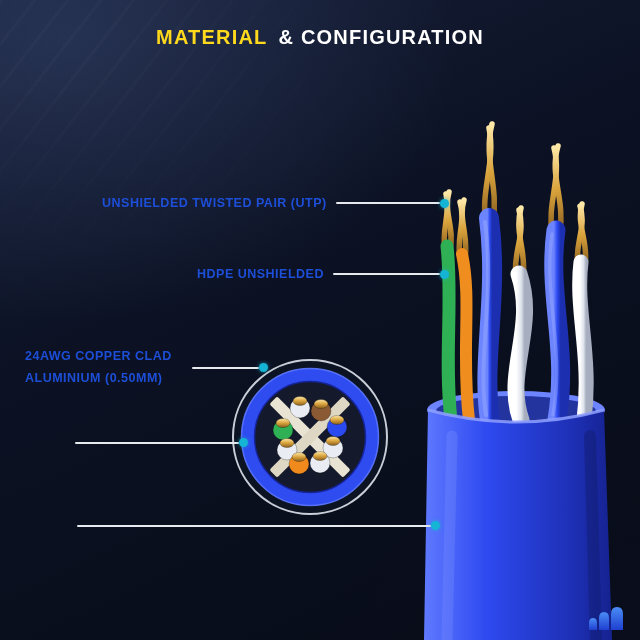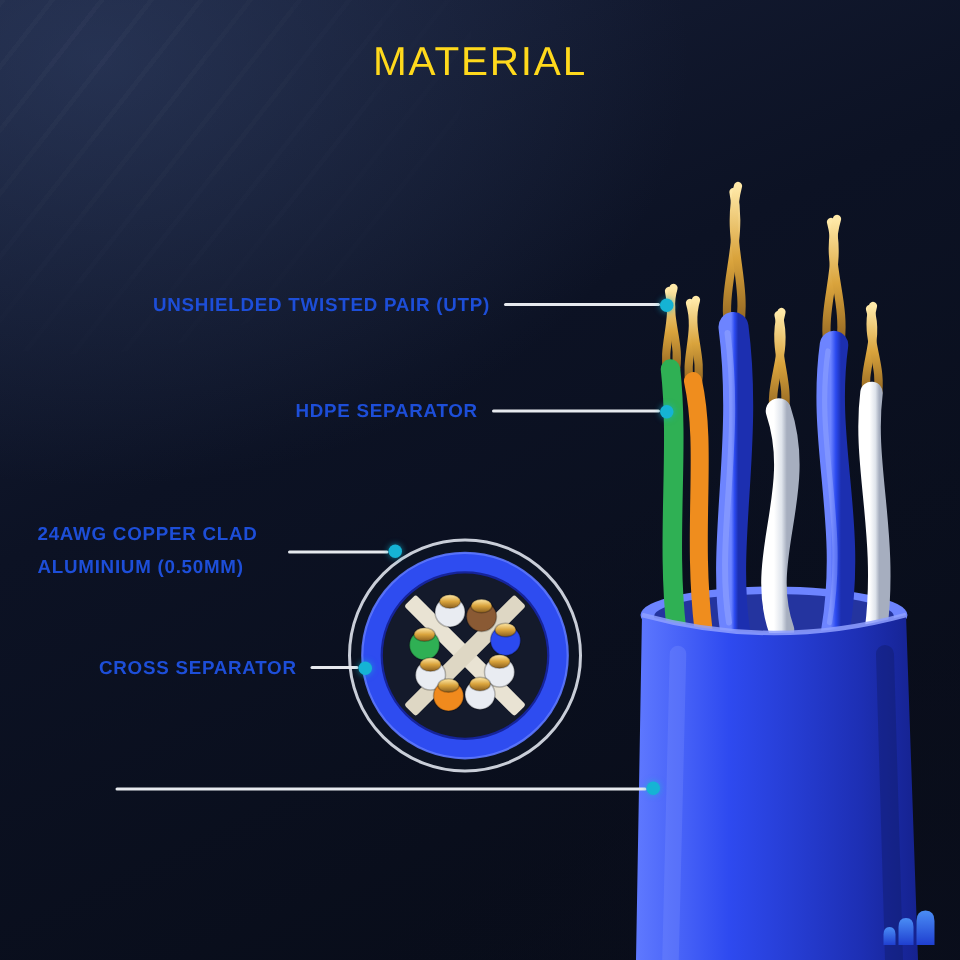--- a/index.html
+++ b/index.html
@@ -13,21 +13,21 @@
   }
   body::before{
     content:"";position:absolute;inset:0;pointer-events:none;
     background:repeating-linear-gradient(128deg, rgba(255,255,255,.025) 0 3px, rgba(255,255,255,0) 3px 26px);
     mask-image:radial-gradient(500px 400px at 8% 4%, #000 0%, transparent 70%);
     -webkit-mask-image:radial-gradient(500px 400px at 8% 4%, #000 0%, transparent 70%);
   }
   .title{
     position:absolute;top:26px;left:0;width:100%;
     display:flex;justify-content:center;gap:11px;
-    font-weight:normal;font-size:27px;letter-spacing:1.2px;color:#ffffff;
+    font-weight:bold;font-size:20px;letter-spacing:1.2px;color:#ffffff;
   }
   .title .hl{color:#ffd91c;}
   .art{position:absolute;inset:0;}
   .callout{
     position:absolute;display:flex;align-items:center;
     color:#1d4ed8;font-weight:bold;font-size:12.5px;letter-spacing:.5px;
   }
   .callout .txt{white-space:nowrap;}
   .callout .txt.wrap{white-space:normal;width:158px;line-height:1.75;}
   .callout .lead{flex:1;height:2px;background:#e6e9ee;margin-left:9px;border-radius:1px;}
@@ -146,42 +146,42 @@
       <g>
           <circle cx="320" cy="463" r="10" fill="#e9ecf2"></circle>
           <ellipse cx="320" cy="456" rx="7" ry="4.5" fill="url(#gGold)"></ellipse>
         </g>
     </g>
   </g>
 </svg>
 
 <div class="title">
   <span class="hl">MATERIAL</span>
+  <span>&amp; CONFIGURATION</span>
 </div>
 
 <div class="callout" id="co-utp">
   <span class="txt">UNSHIELDED TWISTED PAIR (UTP)</span>
   <span class="lead"></span>
   <span class="dot"></span>
 </div>
 
 <div class="callout" id="co-hdpe">
-  <span class="txt">HDPE SEPARATOR</span>
+  <span class="txt">HDPE UNSHIELDED</span>
   <span class="lead"></span>
   <span class="dot"></span>
 </div>
 
 <div class="callout" id="co-copper">
   <span class="txt wrap">24AWG COPPER CLAD ALUMINIUM (0.50MM)</span>
   <span class="lead"></span>
   <span class="dot"></span>
 </div>
 
 <div class="callout" id="co-cross">
-  <span class="txt">CROSS SEPARATOR</span>
   <span class="lead"></span>
   <span class="dot"></span>
 </div>
 
 <div class="callout" id="co-jacket">
   <span class="lead"></span>
   <span class="dot"></span>
 </div>
 
 <svg class="logo" width="40" height="26" viewBox="0 0 40 26">

